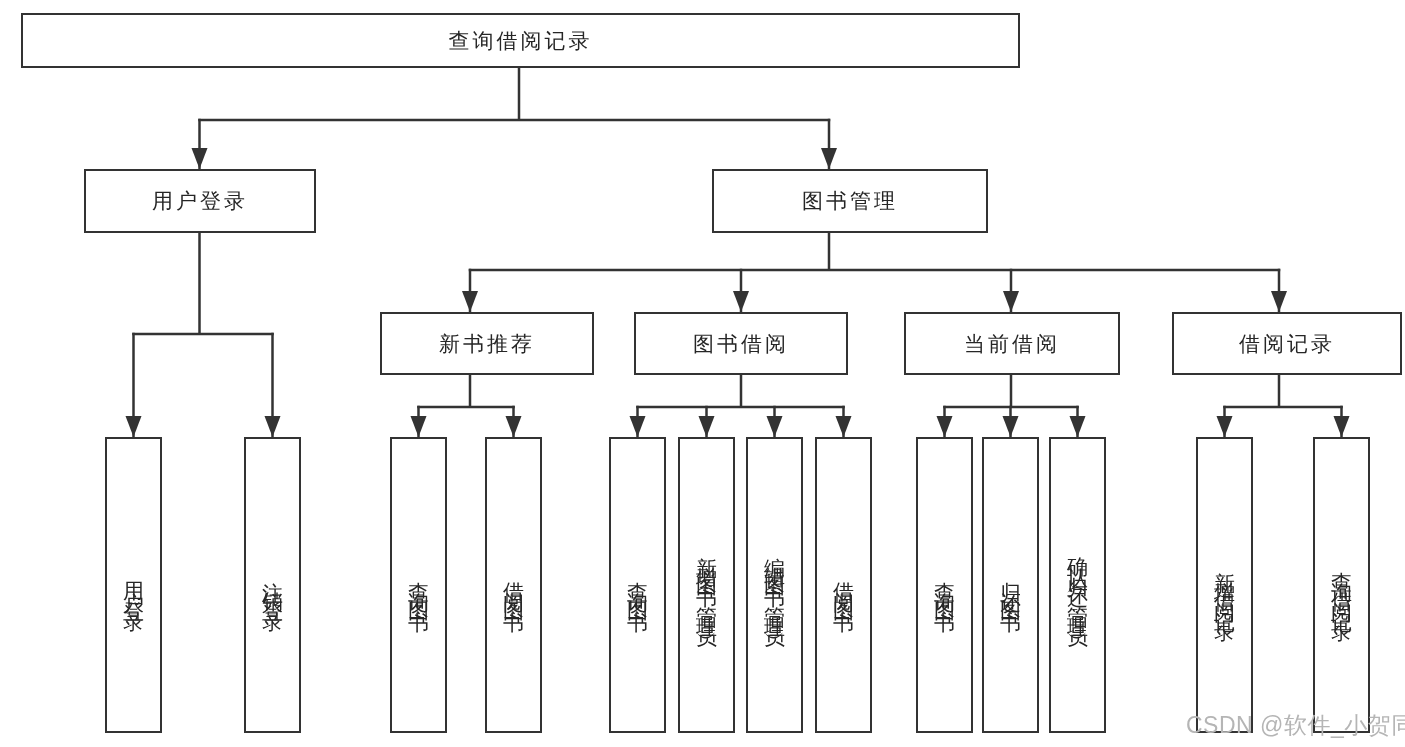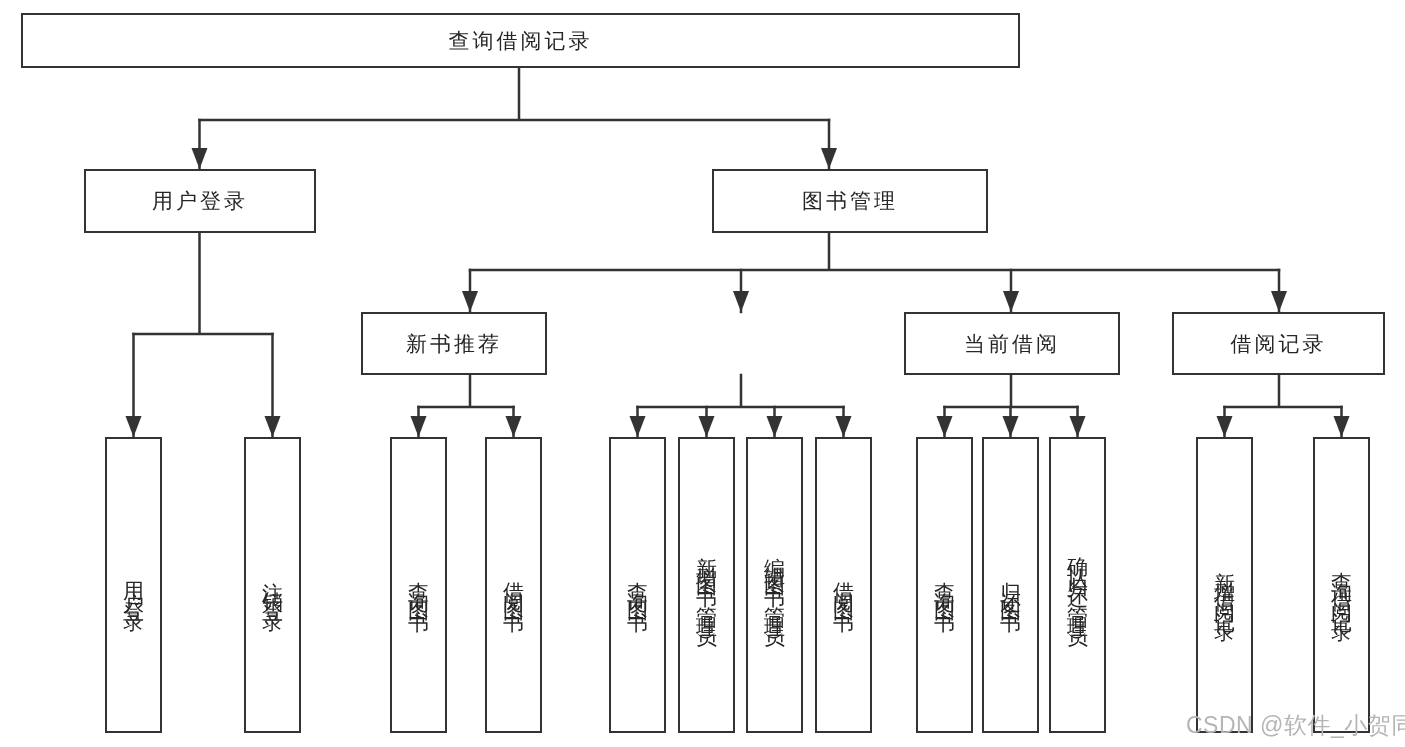--- a/index.html
+++ b/index.html
@@ -109,23 +109,24 @@
     <path class="wire" d="M1279,375 V407 M1224.5,407 H1341.5"></path>
     <line class="wire" x1="1224.5" y1="407" x2="1224.5" y2="437" marker-end="url(#arw)"></line>
     <line class="wire" x1="1341.5" y1="407" x2="1341.5" y2="437" marker-end="url(#arw)"></line>
   </svg>
 
   <div class="box root">查询借阅记录</div>
 
   <div class="box lvl2" style="left:84px; width:232px;">用户登录</div>
   <div class="box lvl2" style="left:712px; width:276px;">图书管理</div>
 
-  <div class="box lvl3" style="left:361px; width:186px;">新书推荐</div>
+  <div class="box lvl3" style="left:380px; width:214px;">新书推荐</div>
+  <div class="box lvl3" style="left:634px; width:214px;">图书借阅</div>
   <div class="box lvl3" style="left:904px; width:216px;">当前借阅</div>
-  <div class="box lvl3" style="left:1172px; width:213px;">借阅记录</div>
+  <div class="box lvl3" style="left:1172px; width:230px;">借阅记录</div>
 
   <div class="box leaf" style="left:105px;">用户登录</div>
   <div class="box leaf" style="left:244px;">注销登录</div>
 
   <div class="box leaf" style="left:390px;">查询图书</div>
   <div class="box leaf" style="left:485px;">借阅图书</div>
 
   <div class="box leaf" style="left:609px;">查询图书</div>
   <div class="box leaf" style="left:678px;">新增图书（管理员）</div>
   <div class="box leaf" style="left:746px;">编辑图书（管理员）</div>

